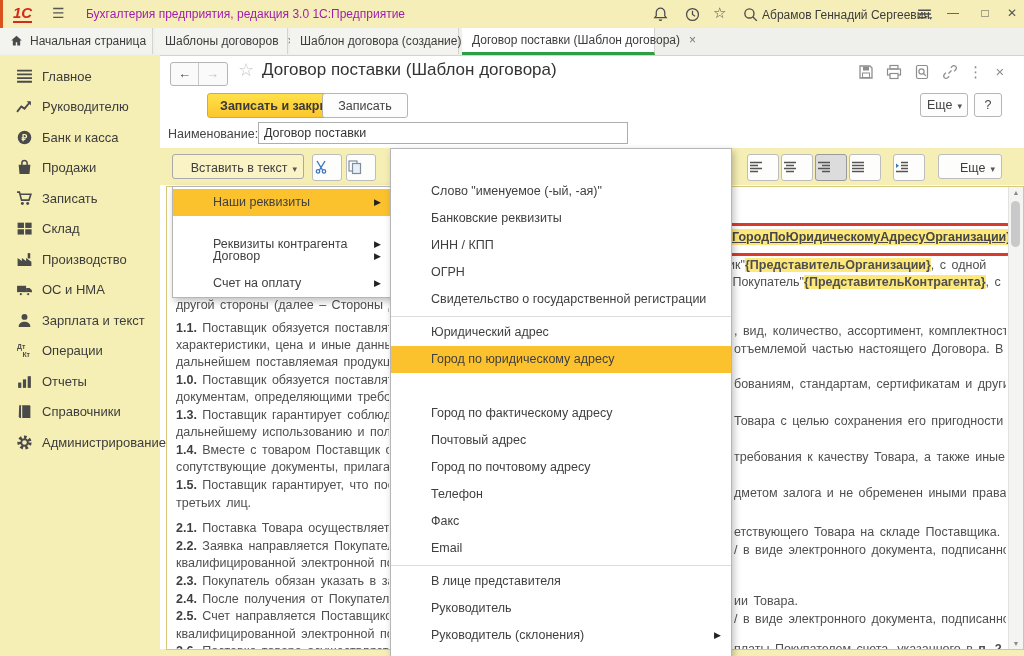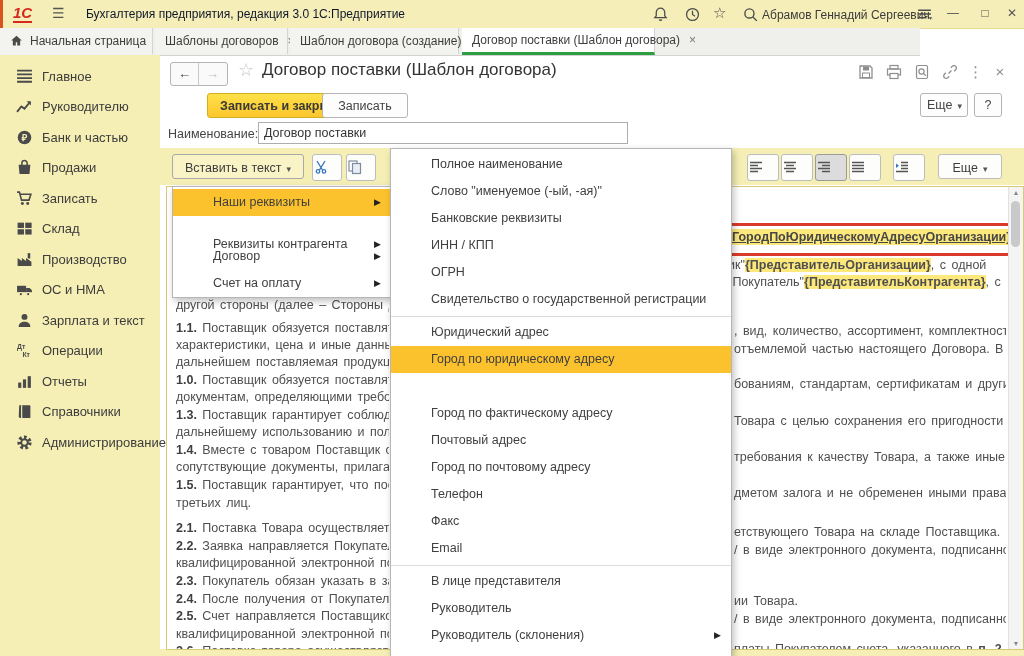--- a/index.html
+++ b/index.html
@@ -3,26 +3,26 @@
 <meta charset="utf-8">
 <style>
   html,body{margin:0;padding:0;background:#888;}
   .screen{position:relative;width:1024px;height:656px;overflow:hidden;background:#fff;
           font-family:"Liberation Sans",sans-serif;color:#333;}
   
   .titlebar{position:absolute;left:0;top:0;width:1024px;height:28px;background:#f6eeb8;border-bottom:1px solid #e3d98f;}
   .stripe{position:absolute;left:0;top:0;width:3px;height:28px;background:#d9531e;}
   .logo{position:absolute;left:13px;top:4px;font-weight:bold;font-style:italic;font-size:15px;color:#d6281e;border-bottom:2px solid #d6281e;line-height:17px;}
   .burger{position:absolute;left:52px;top:5px;font-size:14px;color:#555;}
-  .wtitle{position:absolute;left:86px;top:7px;font-size:12px;color:#0f172a;}
+  .wtitle{position:absolute;left:86px;top:7px;font-size:12px;color:#a21caf;}
   .tb-ic{position:absolute;top:6px;width:17px;height:17px;color:#4c4c4c;}
   .uname{position:absolute;left:762px;top:8px;font-size:12px;color:#3c3c3c;}
   .winbtn{position:absolute;top:6px;font-size:12px;color:#555;width:18px;text-align:center;}
   
-  .tabbar{position:absolute;left:0;top:28px;width:920px;height:27px;background:#efefec;border-bottom:1px solid #d3d3cf;}
+  .tabbar{position:absolute;left:0;top:28px;width:1024px;height:27px;background:#efefec;border-bottom:1px solid #d3d3cf;}
   .tab{position:absolute;top:0;height:26px;line-height:26px;font-size:12px;color:#3d3d3d;background:#f3f3f0;border-right:1px solid #d3d3cf;padding:0 10px;white-space:nowrap;}
   .tab .x{color:#777;margin-left:9px;font-size:12px;}
   .tab.active{background:#fff;border-bottom:3px solid #2e9e44;line-height:24px;height:24px;}
   
   .sidebar{position:absolute;left:0;top:55px;width:160px;height:601px;background:#f6efb5;}
   .sb-item{position:absolute;left:0;width:160px;height:30px;cursor:pointer;}
   .sb-icon{position:absolute;left:16px;top:6px;width:17px;height:17px;}
   .sb-label{position:absolute;left:42px;top:7px;font-size:13px;color:#3c3c3c;}
   
   .navgrp{position:absolute;left:170px;top:62px;width:56px;height:22px;border:1px solid #b5b5b5;border-radius:3px;background:#fafafa;}
@@ -32,21 +32,21 @@
   .hic{position:absolute;top:64px;width:17px;height:17px;color:#8e8e8e;}
   .txtic{font-size:15px;line-height:16px;text-align:center;}
   
   .btn{position:absolute;font-size:12.5px;text-align:center;border:1px solid #b5b5b5;border-radius:3px;background:#fdfdfd;color:#444;cursor:pointer;}
   .btn.primary{background:linear-gradient(#ffe14a,#fcc62c);border-color:#d4af1f;font-weight:bold;color:#3a3a3a;margin-left:41px;}
   .caret{font-size:9px;color:#555;margin-left:5px;}
   .fldlabel{position:absolute;left:168px;top:127px;font-size:12.5px;color:#444;}
   .fld{position:absolute;left:258px;top:122px;width:358px;height:20px;border:1px solid #adadad;font-size:12.5px;color:#333;padding:0 5px;font-family:"Liberation Sans",sans-serif;}
   
   .toolbar{position:absolute;left:160px;top:148px;width:864px;height:37px;background:#f6efb5;}
-  .tbtn{position:absolute;height:25px;border:1px solid #a9a9a9;border-radius:3px;background:#f9f3c6;font-size:12.5px;color:#3c3c3c;text-align:center;line-height:24px;cursor:pointer;}
+  .tbtn{position:absolute;height:25px;border:1px solid #a9a9a9;border-radius:3px;background:#f9f3c6;font-size:12.5px;color:#3c3c3c;text-align:right;line-height:24px;cursor:pointer;}
   .iconbtn{position:absolute;width:28px;height:25px;border:1px solid #bdbdbd;border-radius:3px;background:#fdfdfb;text-align:center;cursor:pointer;}
   .iconbtn.pressed{background:#dcdcdc;border-color:#9a9a9a;}
   .iconbtn svg{margin-top:4px;}
   
   .doc{position:absolute;left:166px;top:186px;width:856px;height:462px;background:#fff;border:1px solid #d8c979;overflow:hidden;}
   .bottomstrip{position:absolute;left:160px;top:649px;width:864px;height:7px;background:#f6efb5;}
   .dl,.dr,.dh{position:absolute;font-size:12.5px;color:#4f4f4f;white-space:nowrap;overflow:hidden;word-spacing:2px;line-height:16px;}
   .dl{left:9px;max-width:213px;}
   .dr{left:567px;width:272px;}
   .dh{left:561px;width:282px;}
@@ -143,21 +143,21 @@
         </span>
       <span class="sb-label">Руководителю</span>
     </div>
     <div class="sb-item" style="top:68px">
       <span class="sb-icon">
           <svg width="17" height="17" viewBox="0 0 16 16">
             <circle cx="8" cy="8" r="6.4" fill="#4a4a4a"></circle>
             <text x="8" y="11.4" font-size="9" fill="#f6efb5" text-anchor="middle" font-family="Liberation Sans,sans-serif" font-weight="bold">₽</text>
           </svg>
         </span>
-      <span class="sb-label">Банк и частью</span>
+      <span class="sb-label">Банк и касса</span>
     </div>
     <div class="sb-item" style="top:98px">
       <span class="sb-icon">
           <svg width="17" height="17" viewBox="0 0 16 16">
             <path d="M2.5 5.5h11l-.8 8.5H3.3z" fill="#4a4a4a"></path>
             <path d="M5.5 6V4a2.5 2.5 0 0 1 5 0v2" fill="none" stroke="#4a4a4a" stroke-width="1.4"></path>
           </svg>
         </span>
       <span class="sb-label">Продажи</span>
     </div>
@@ -391,21 +391,20 @@
   </div>
 
   <div class="menu" style="left:172px;top:186px;width:218px;height:110px;z-index:20">
     <div class="mi hl" style="top:2px"><span>Наши реквизиты</span><span class="arr">▶</span></div>
     <div class="mi" style="top:44px"><span>Реквизиты контрагента</span><span class="arr">▶</span></div>
     <div class="mi" style="top:56px"><span>Договор</span><span class="arr">▶</span></div>
     <div class="mi" style="top:83px"><span>Счет на оплату</span><span class="arr">▶</span></div>
   </div>
 
   <div class="menu" style="left:390px;top:148px;width:340px;height:508px;z-index:21">
-    <div class="mi" style="top:2px">Полное наименование</div>
     <div class="mi" style="top:29px">Слово "именуемое (-ый, -ая)"</div>
     <div class="mi" style="top:56px">Банковские реквизиты</div>
     <div class="mi" style="top:83px">ИНН / КПП</div>
     <div class="mi" style="top:110px">ОГРН</div>
     <div class="mi" style="top:137px">Свидетельство о государственной регистрации</div>
     <div class="msep" style="top:167px"></div>
     <div class="mi" style="top:170px">Юридический адрес</div>
     <div class="mi hl" style="top:197px">Город по юридическому адресу</div>
     <div class="mi" style="top:251px">Город по фактическому адресу</div>
     <div class="mi" style="top:278px">Почтовый адрес</div>

